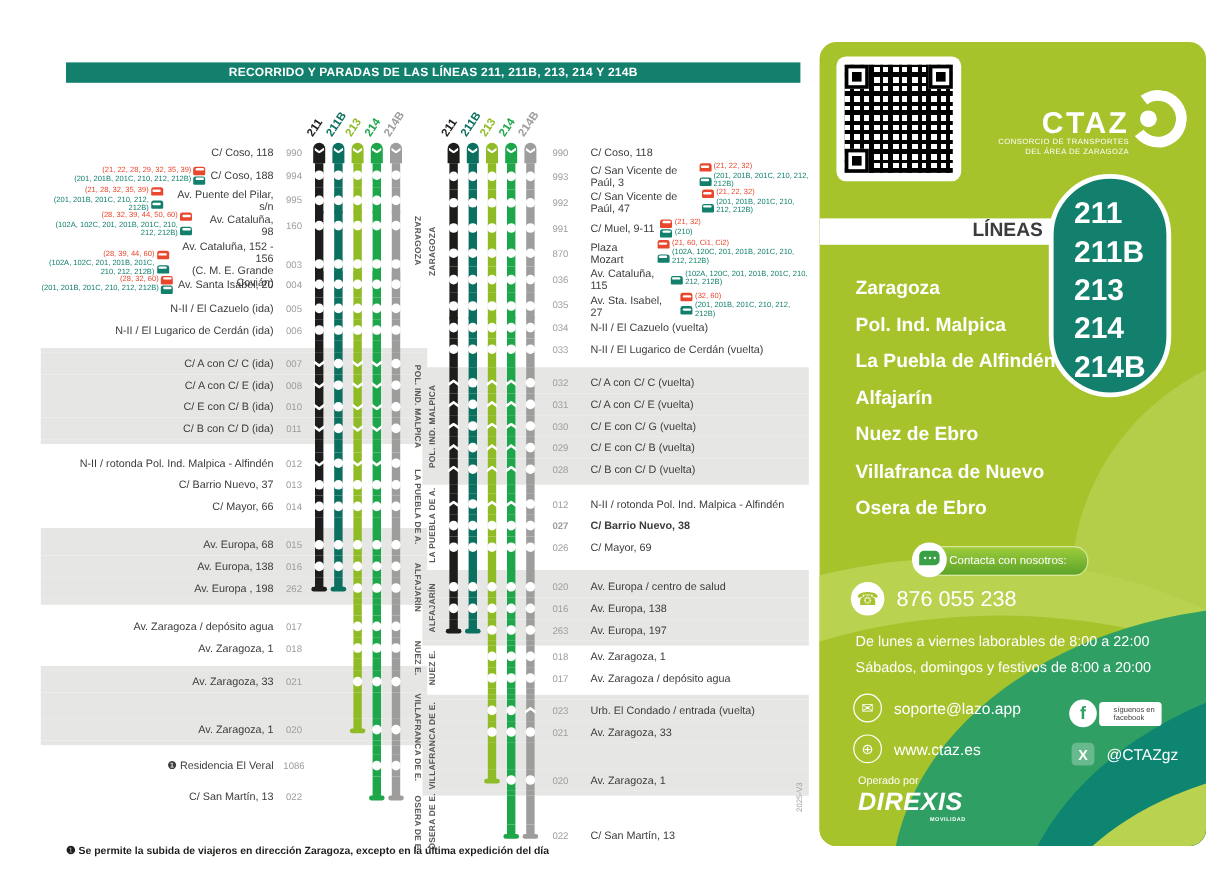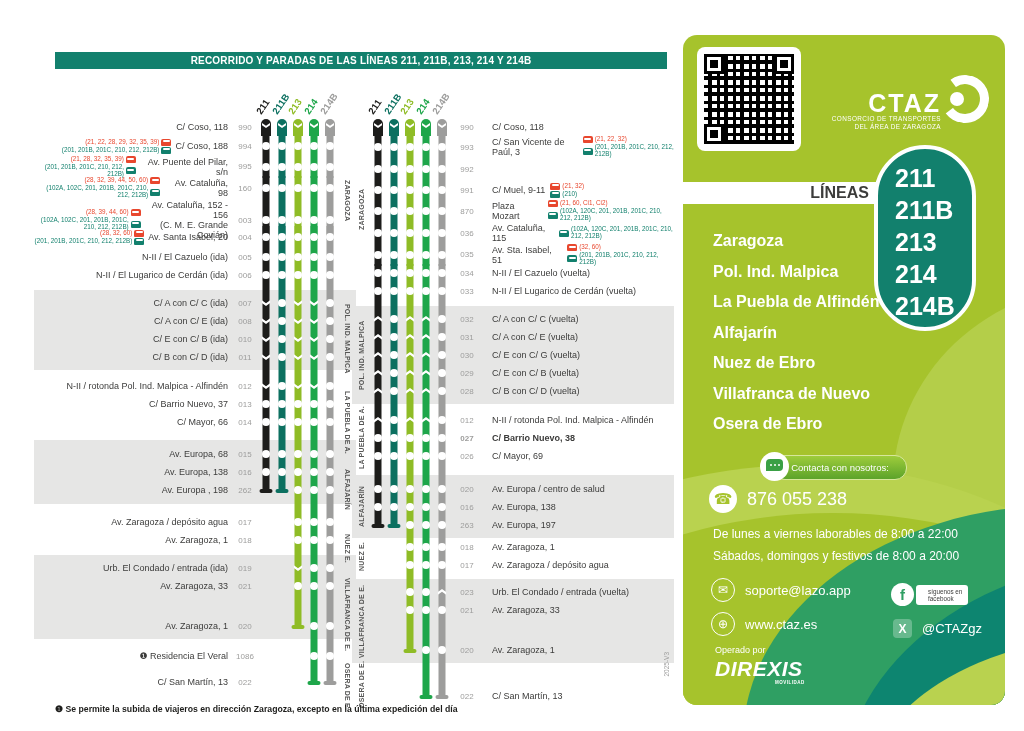--- a/index.html
+++ b/index.html
@@ -863,40 +863,20 @@
             <i class="bar"></i>
           </span>
           <span class="lc m-c" style="--c: #9d9d9c;">
             <i class="bar"></i>
           </span>
         </div>
         <div class="cell-zone"></div>
       </div>
       <div class="drow shaded" style="height: 18px;">
         <div class="cell-name">
-          <div class="nm">Urb. El Condado / entrada (ida)</div>
-        </div>
-        <div class="cell-code">019</div>
-        <div class="cell-lines">
-          <span class="lc m-n" style="--c: #1d1d1b;"></span>
-          <span class="lc m-n" style="--c: #0c7060;"></span>
-          <span class="lc m-p" style="--c: #8fbc26;">
-            <i class="bar"></i>
-          </span>
-          <span class="lc m-s" style="--c: #1ea64a;">
-            <i class="bar"></i>
-          </span>
-          <span class="lc m-s" style="--c: #9d9d9c;">
-            <i class="bar"></i>
-          </span>
-        </div>
-        <div class="cell-zone"></div>
-      </div>
-      <div class="drow shaded" style="height: 18px;">
-        <div class="cell-name">
           <div class="nm">Av. Zaragoza, 33</div>
         </div>
         <div class="cell-code">021</div>
         <div class="cell-lines">
           <span class="lc m-n" style="--c: #1d1d1b;"></span>
           <span class="lc m-n" style="--c: #0c7060;"></span>
           <span class="lc m-s" style="--c: #8fbc26;">
             <i class="bar"></i>
           </span>
           <span class="lc m-s" style="--c: #1ea64a;">
@@ -1115,20 +1095,33 @@
             <i class="bar"></i>
           </span>
           <span class="lc m-s" style="--c: #1ea64a;">
             <i class="bar"></i>
           </span>
           <span class="lc m-s" style="--c: #9d9d9c;">
             <i class="bar"></i>
           </span>
         </div>
         <div class="cell-code">992</div>
+        <div class="cell-name">
+          <div class="nm">C/ San Vicente de Paúl, 47</div>
+          <div class="conns">
+            <div class="conn red">
+              <span class="bus"></span>
+              <span class="ct">(21, 22, 32)</span>
+            </div>
+            <div class="conn teal">
+              <span class="bus"></span>
+              <span class="ct">(201, 201B, 201C, 210, 212, 212B)</span>
+            </div>
+          </div>
+        </div>
       </div>
       <div class="drow" style="height: 20px;">
         <div class="cell-zone"></div>
         <div class="cell-lines">
           <span class="lc m-s" style="--c: #1d1d1b;">
             <i class="bar"></i>
           </span>
           <span class="lc m-s" style="--c: #0c7060;">
             <i class="bar"></i>
           </span>
@@ -1235,21 +1228,21 @@
           </span>
           <span class="lc m-s" style="--c: #1ea64a;">
             <i class="bar"></i>
           </span>
           <span class="lc m-s" style="--c: #9d9d9c;">
             <i class="bar"></i>
           </span>
         </div>
         <div class="cell-code">035</div>
         <div class="cell-name">
-          <div class="nm">Av. Sta. Isabel, 51</div>
+          <div class="nm">Av. Sta. Isabel, 27</div>
           <div class="conns">
             <div class="conn red">
               <span class="bus"></span>
               <span class="ct">(32, 60)</span>
             </div>
             <div class="conn teal">
               <span class="bus"></span>
               <span class="ct">(201, 201B, 201C, 210, 212, 212B)</span>
             </div>
           </div>

